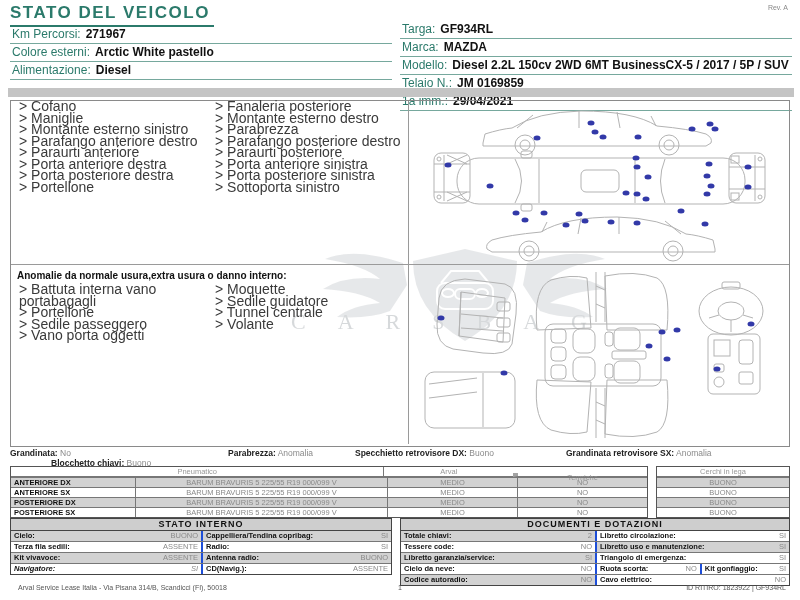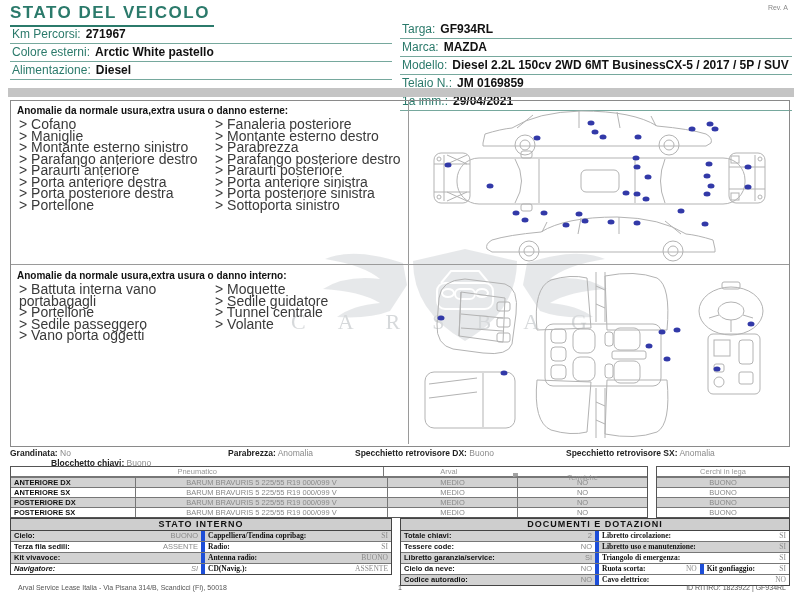--- a/index.html
+++ b/index.html
@@ -64,21 +64,21 @@
   .bg-w{background:#ffffff;}
   
   .btable{border:1px solid #444;}
   #stato-interno{left:10px;top:518px;width:380px;}
   #documenti{left:400px;top:518px;width:388px;}
   .bt-head{height:11px;line-height:11px;background:#cecece;text-align:center;
     font-size:9px;font-weight:bold;letter-spacing:1px;color:#111;border-bottom:1px solid #444;}
   .bt-row{display:flex;height:10px;line-height:10px;font-size:7.5px;border-top:1px solid #777;}
   .bt-row:first-of-type{border-top:none;}
   .bt-cell{display:flex;box-sizing:border-box;padding:0 3px;overflow:hidden;white-space:nowrap;}
-  .bt-cell + .bt-cell{border-left:4px solid #1d4ed8;font-family:Liberation Serif, serif;}
+  .bt-cell + .bt-cell{border-left:2px solid #1d4ed8;}
   .bt-l{font-weight:bold;color:#111;}
   .bt-v{margin-left:auto;color:#8a8a8a;padding-left:4px;}
   
   #footer-left{left:18px;top:584px;font-size:7px;color:#555;}
   #footer-page{left:0;top:584px;width:800px;text-align:center;font-size:7px;color:#555;}
   #footer-right{right:14px;top:584px;font-size:7px;color:#555;}
 </style>
 </head>
 <body>
 
@@ -136,21 +136,20 @@
     <div class="vrow">
        <span class="vlbl">1a imm.:</span>
        <span class="vval">29/04/2021</span>
     </div>
   </div>
 <div id="band" class="abs"></div>
 
 <div id="main-box" class="abs">
   <div id="panel-left">
     <div id="anom-ext" class="anom-sec">
-      <div class="anom-title">Anomalie da normale usura,extra usura o danno esterne:</div>
       <div class="anom-cols">
         <div class="anom-col" id="ext-col1">
             <div class="anom-item">&gt; Cofano</div>
             <div class="anom-item">&gt; Maniglie</div>
             <div class="anom-item">&gt; Montante esterno sinistro</div>
             <div class="anom-item">&gt; Parafango anteriore destro</div>
             <div class="anom-item">&gt; Paraurti anteriore</div>
             <div class="anom-item">&gt; Porta anteriore destra</div>
             <div class="anom-item">&gt; Porta posteriore destra</div>
             <div class="anom-item">&gt; Portellone</div>
@@ -279,21 +278,21 @@
     <span class="chk chk1">
      <span class="l">Grandinata:</span>
      <span class="v">No</span></span>
     <span class="chk chk2">
      <span class="l">Parabrezza:</span>
      <span class="v">Anomalia</span></span>
     <span class="chk chk3">
      <span class="l">Specchietto retrovisore DX:</span>
      <span class="v">Buono</span></span>
     <span class="chk chk4">
-     <span class="l">Specchietto retrovisore SX:</span>
+     <span class="l">Grandinata retrovisore SX:</span>
      <span class="v">Anomalia</span></span>
   </div>
 <div id="checks2" class="abs">
   <span class="l" style="font-weight:bold;">Blocchetto chiavi:</span>
   <span class="v" style="color:#8a8a8a;">Buono</span>
 </div>
 
 <div id="tyres" class="abs">
   <div id="tyre-main">
     <div class="ty-hrow">
@@ -366,21 +365,21 @@
         <div class="bt-cell bg-w" style="width:50%;">
            <span class="bt-l">Terza fila sedili:</span>
            <span class="bt-v">ASSENTE</span>
         </div>
         <div class="bt-cell bg-w" style="width:50%;">
            <span class="bt-l">Radio:</span>
            <span class="bt-v">SI</span>
         </div>
       </div>
       <div class="bt-row">
-        <div class="bt-cell bg-g" style="width:50%;flex-direction:column;">
+        <div class="bt-cell bg-g" style="width:50%;">
            <span class="bt-l">Kit vivavoce:</span>
            <span class="bt-v">ASSENTE</span>
         </div>
         <div class="bt-cell bg-g" style="width:50%;">
            <span class="bt-l">Antenna radio:</span>
            <span class="bt-v">BUONO</span>
         </div>
       </div>
       <div class="bt-row">
         <div class="bt-cell bg-w" style="width:50%;font-style:italic;">

